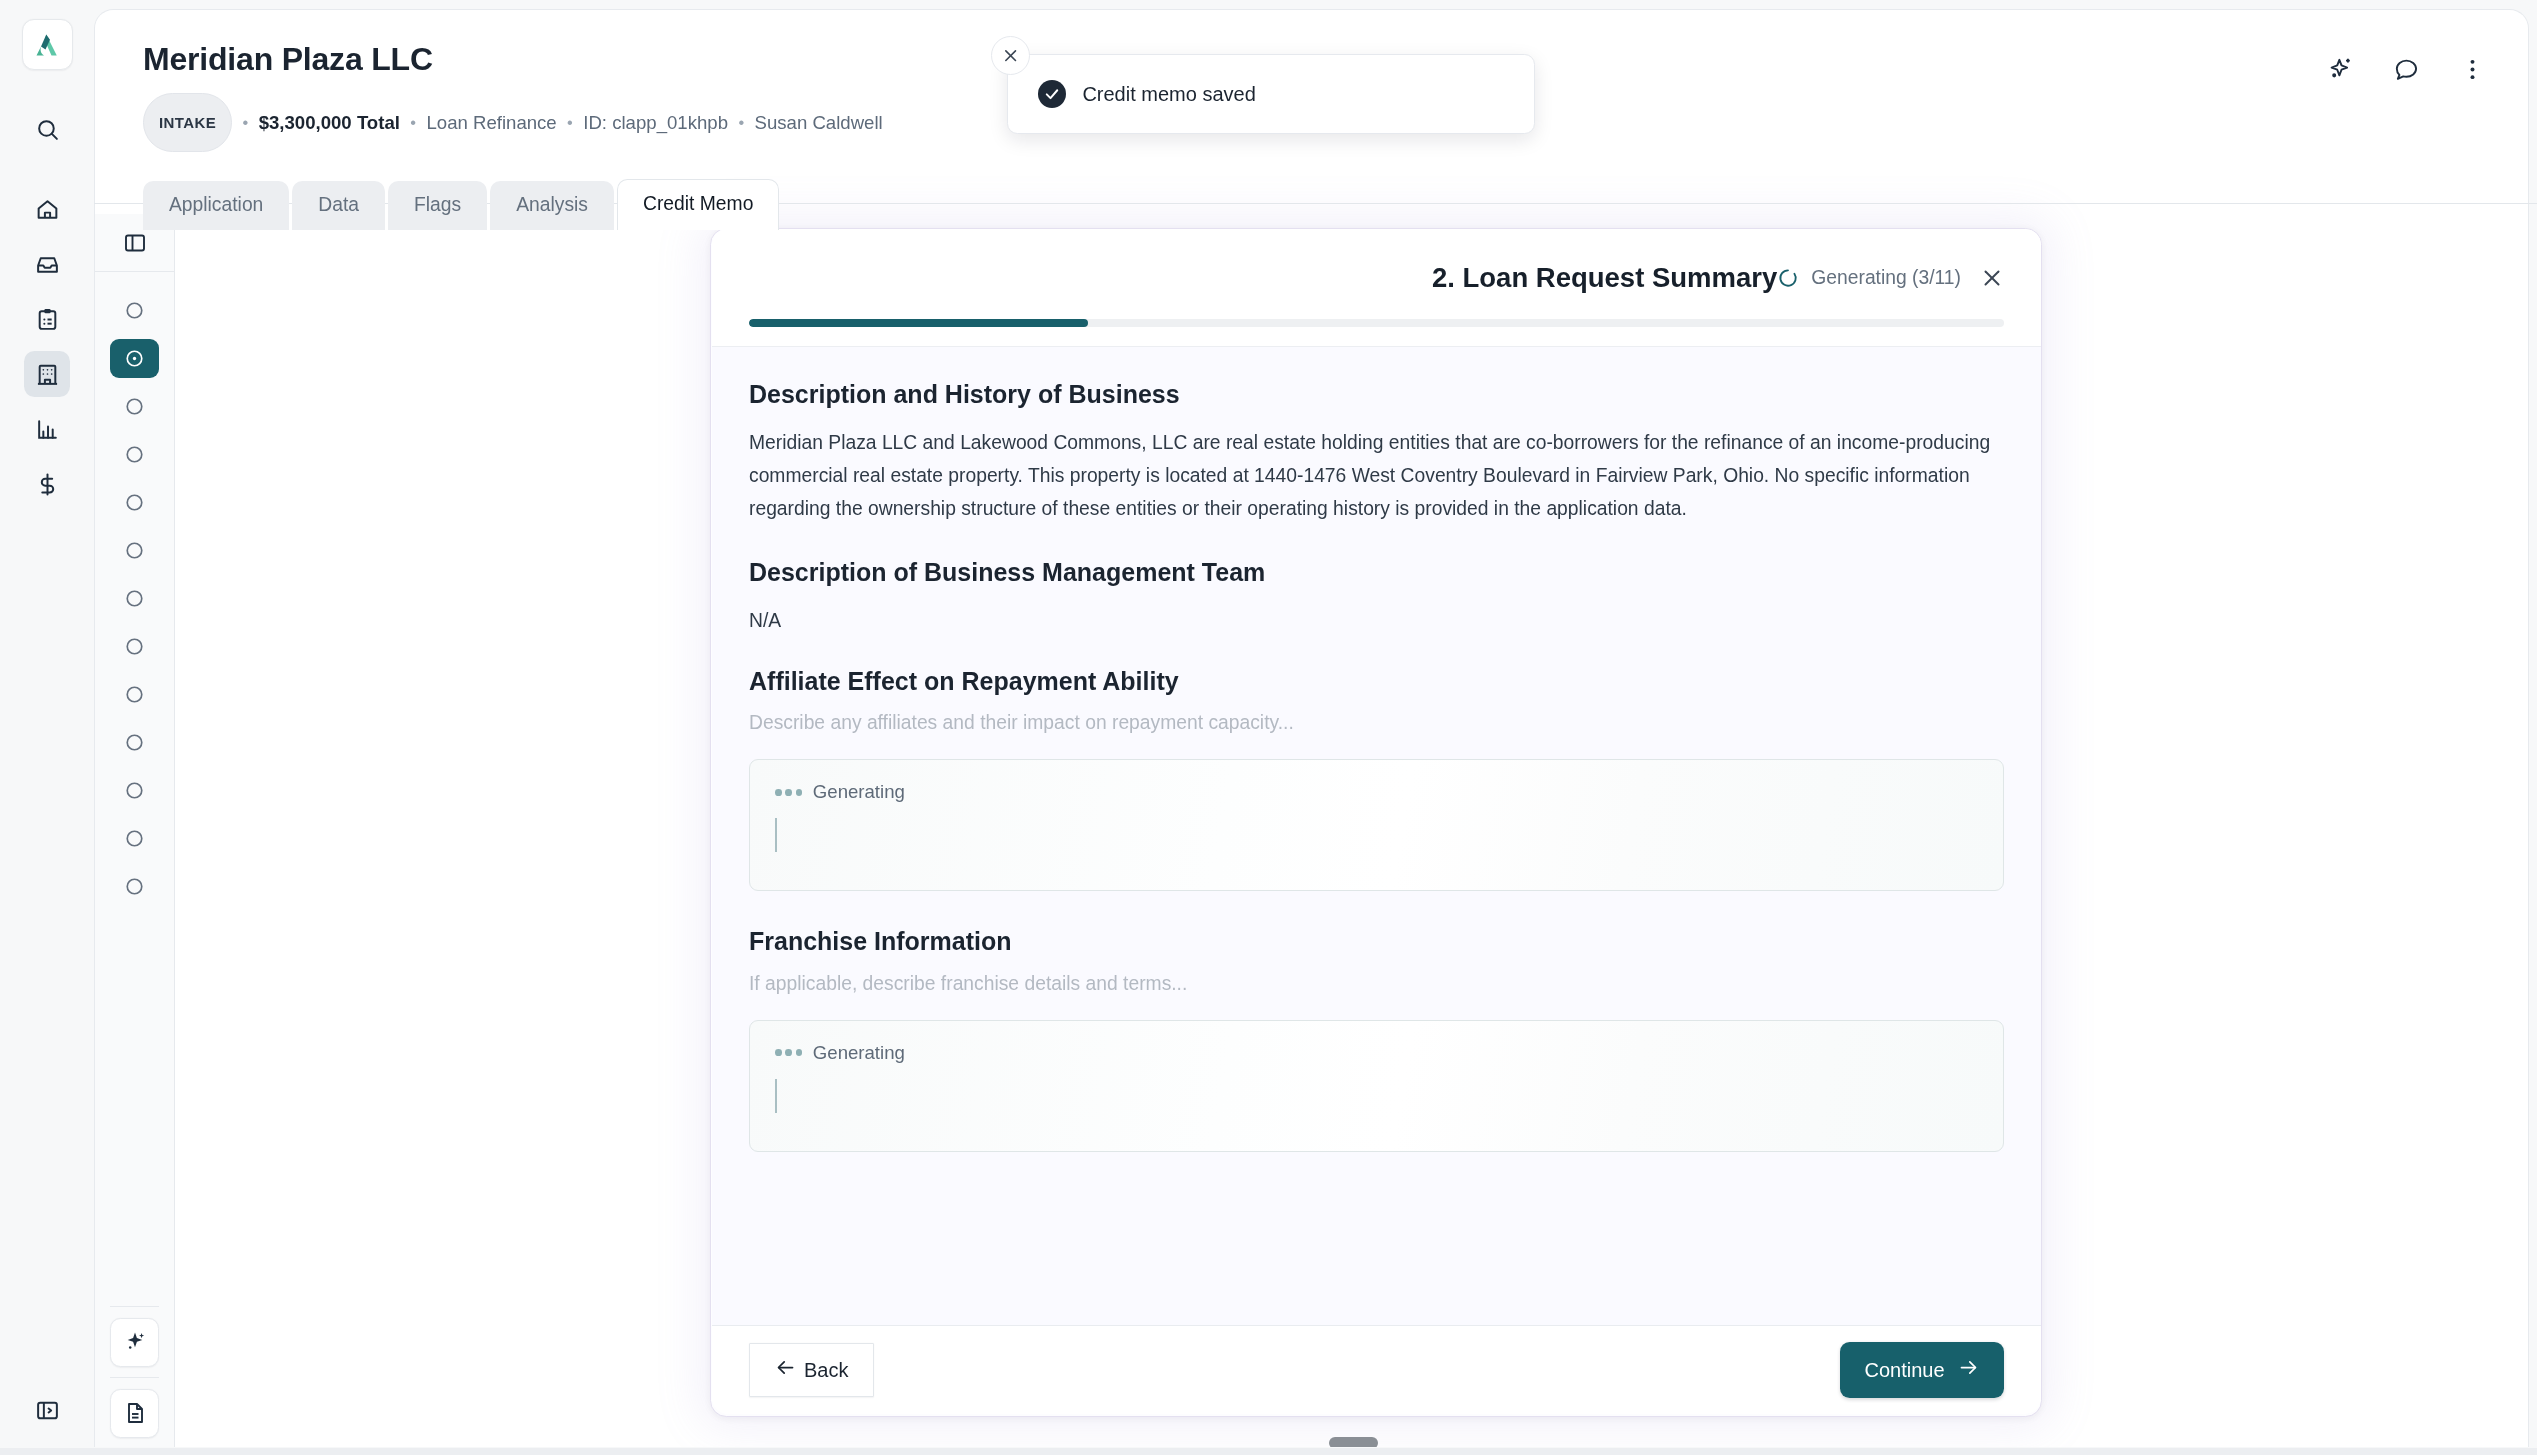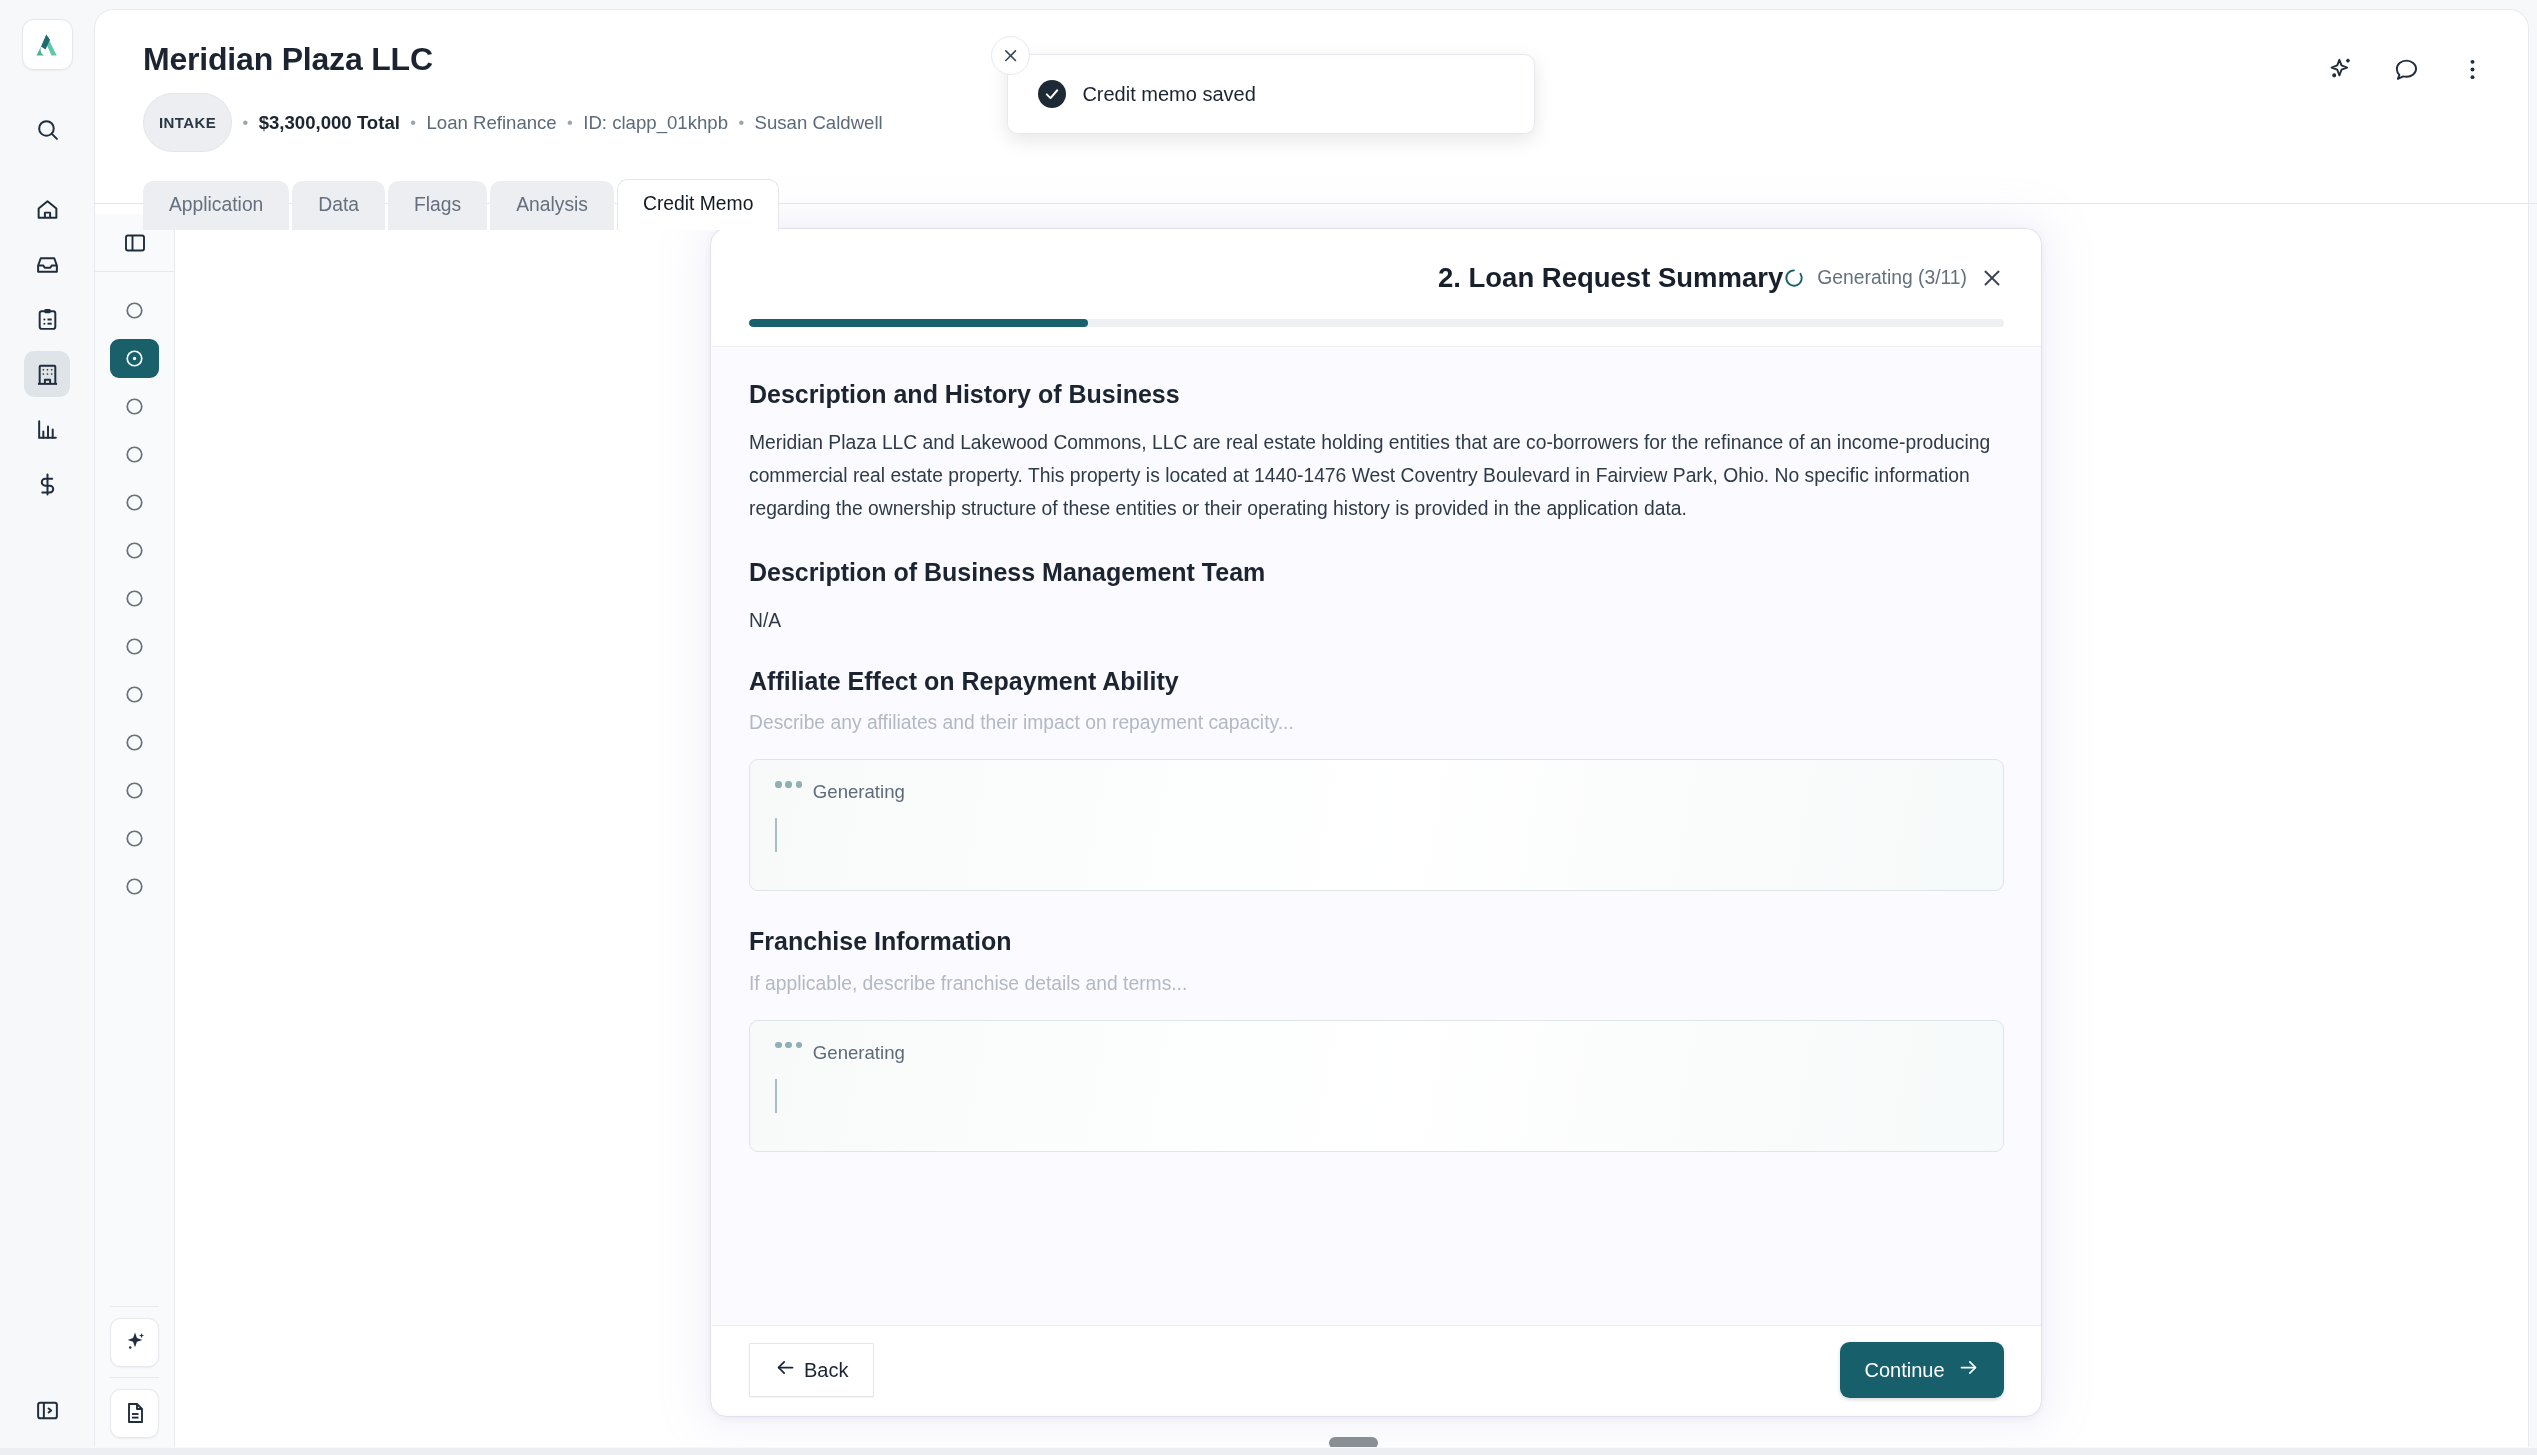--- a/index.html
+++ b/index.html
@@ -150,21 +150,21 @@
   }
   .card-head {
     background: #ffffff;
     padding: 33px 37px 0 37px;
     border-bottom: 0.7px solid #eceef2;
   }
   .card-head-row {
     display: flex; align-items: center; justify-content: flex-end;
   }
   .card-title { font-size: 27.5px; font-weight: 700; color: #17202b; }
-  .card-head-right { display: flex; align-items: center; gap: 13px; }
+  .card-head-right { display: flex; align-items: center; gap: 19px; }
   .gen-status {
     display: flex; align-items: center; gap: 12px;
     font-size: 19.3px; color: #64707e;
   }
   .spinner { color: #19606b; display: flex; }
   .close-x { color: #3b4654; display: flex; cursor: pointer; }
   .progress-track {
     margin-top: 25px; margin-bottom: 0;
     height: 8.2px; background: #eef0f2; border-radius: 4.5px; overflow: hidden;
   }
@@ -189,21 +189,21 @@
     font-size: 19.3px; color: #b3b9c2; margin-bottom: 25px;
   }
   .gen-box {
     border: 0.7px solid #dfe6e7; border-radius: 9px;
     background: linear-gradient(100deg, #f8fafa 0%, #fdfefe 38%, #ffffff 52%, #fbfcfc 70%, #f7fafa 100%);
     padding: 21px 25px 22px;
     margin-bottom: 36px;
     height: 132px;
   }
   .gen-box-label {
-    display: flex; gap: 10.4px;
+    display: flex; align-items: center; gap: 10.4px;
     font-size: 18.6px; color: #5e6a78; margin-bottom: 15px;
   }
   .gen-dots { display: flex; gap: 3.7px; }
   .gen-dots span {
     width: 6.7px; height: 6.7px; border-radius: 50%; background: #8fb0b4; display: block;
   }
   .caret { width: 2.2px; height: 34px; background: #a9bfc3; }
 
   .card-foot {
     background: #ffffff;

